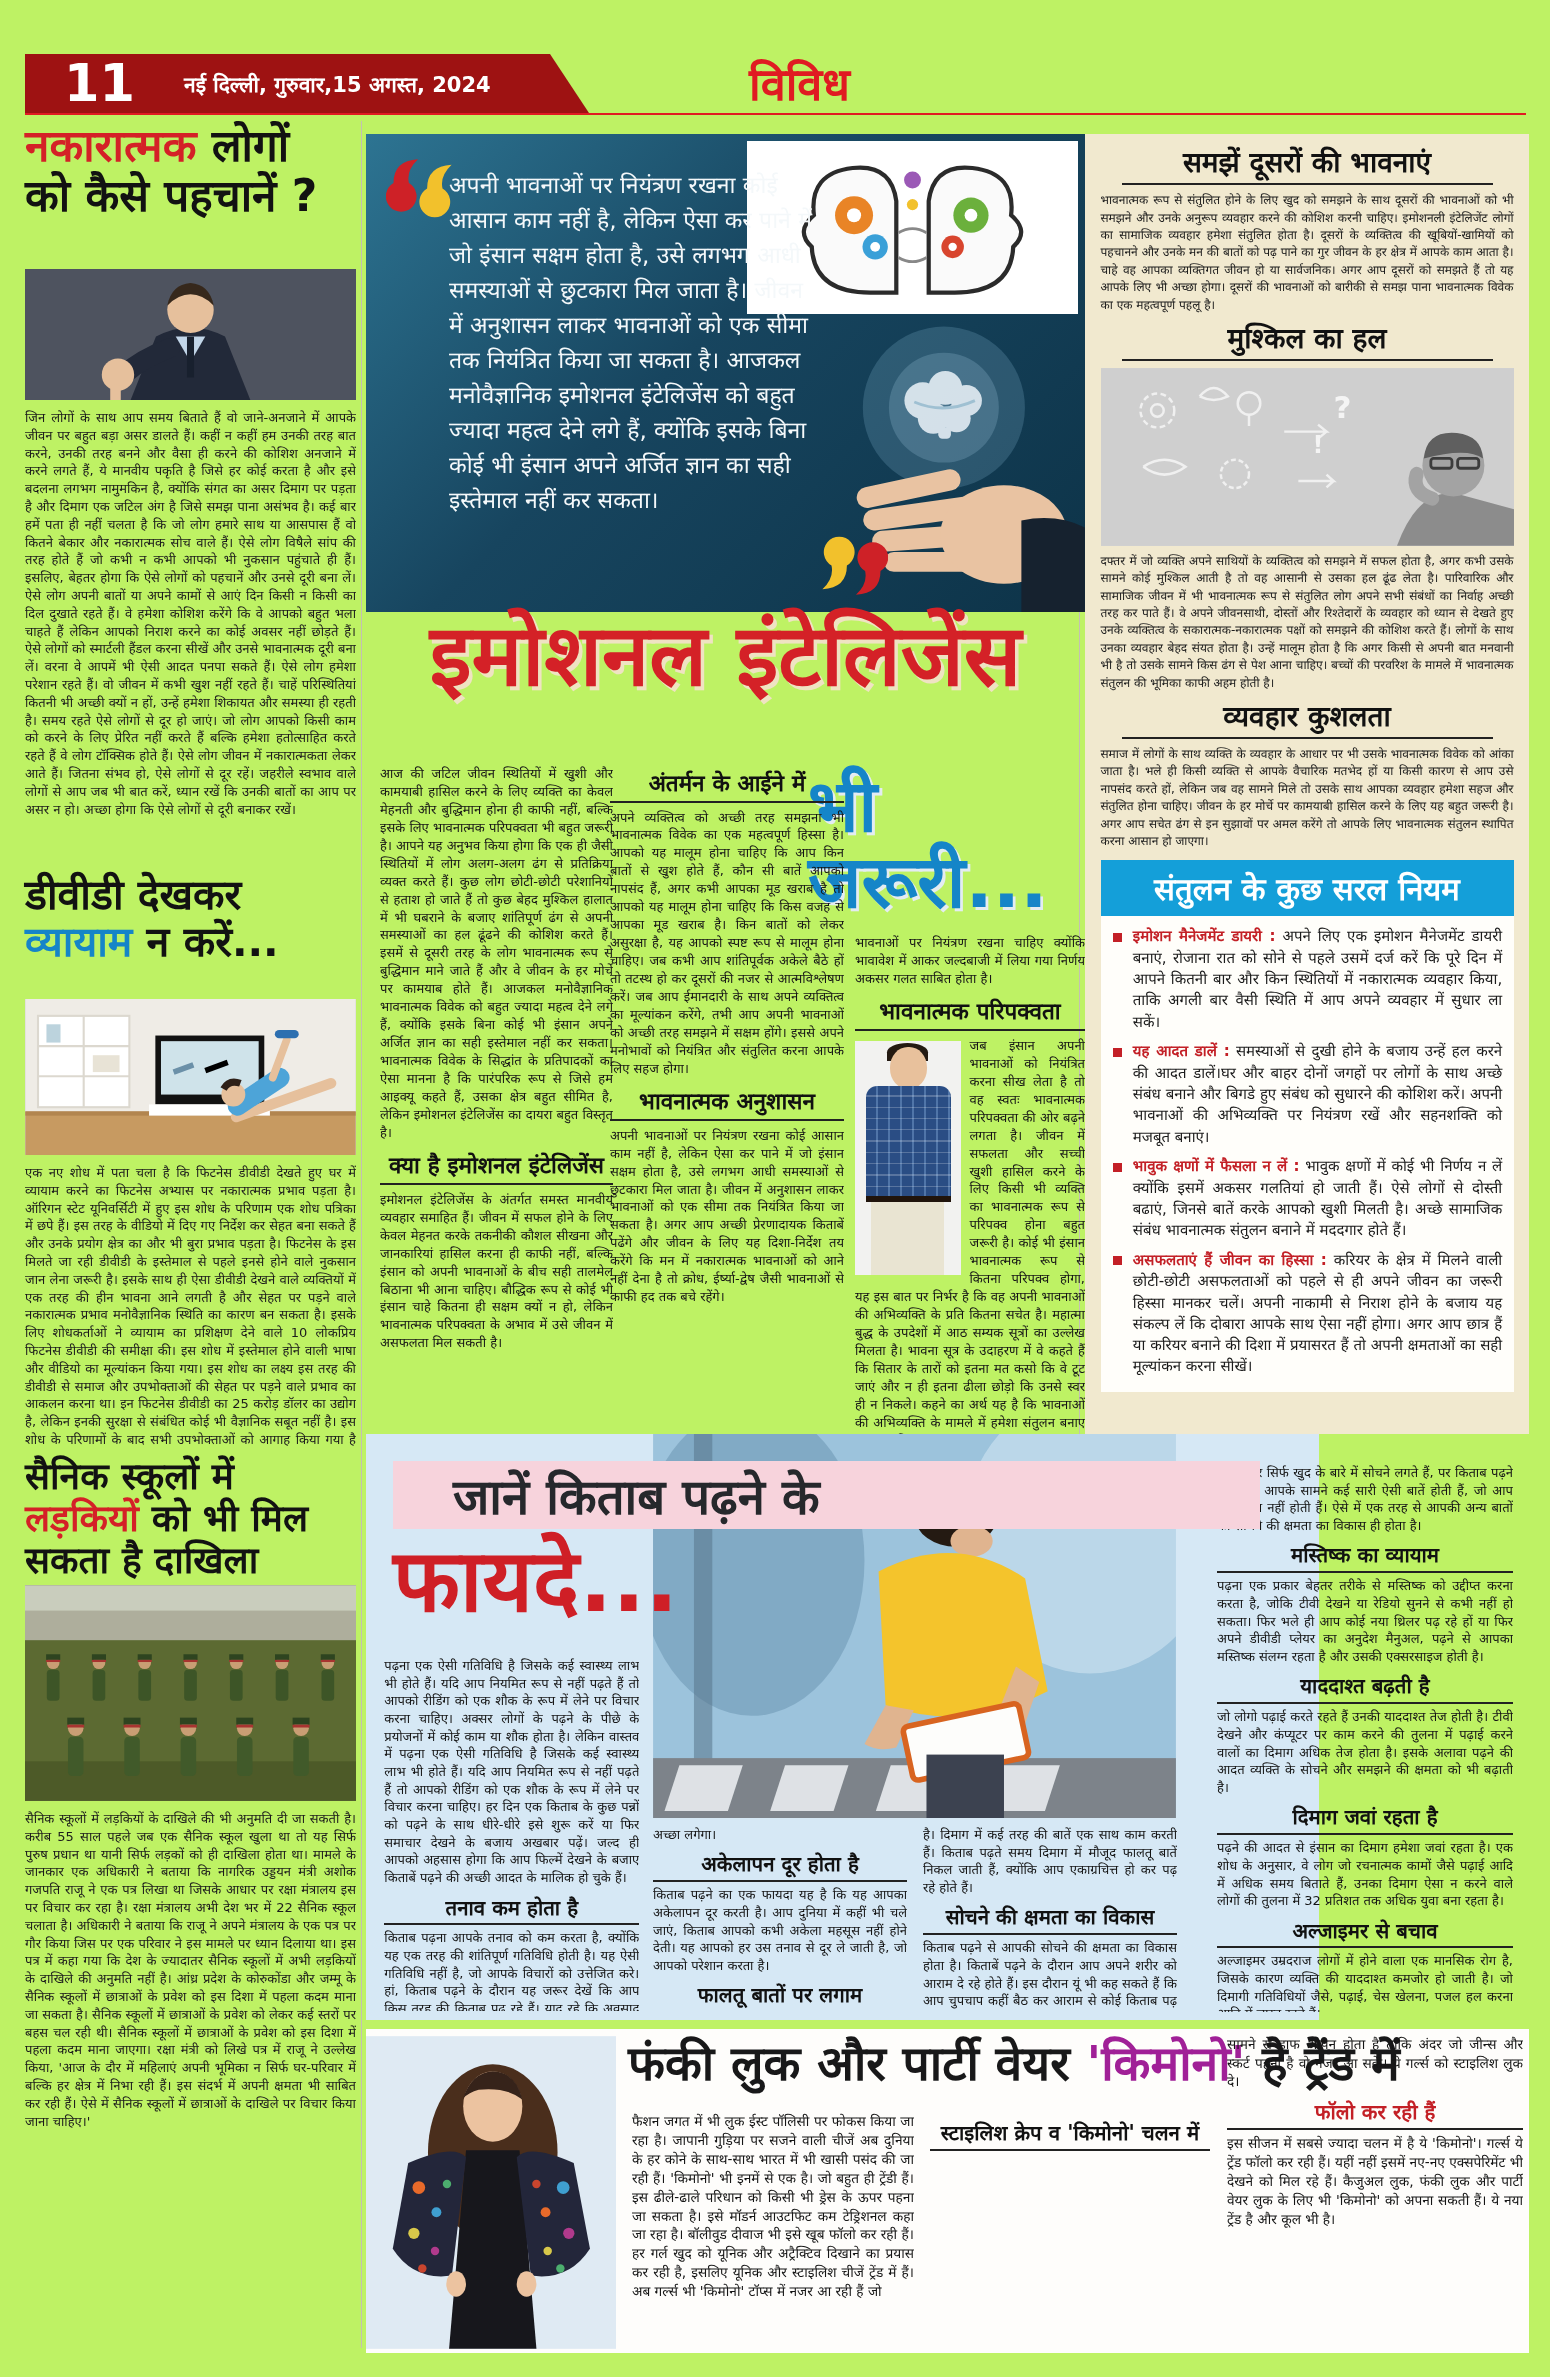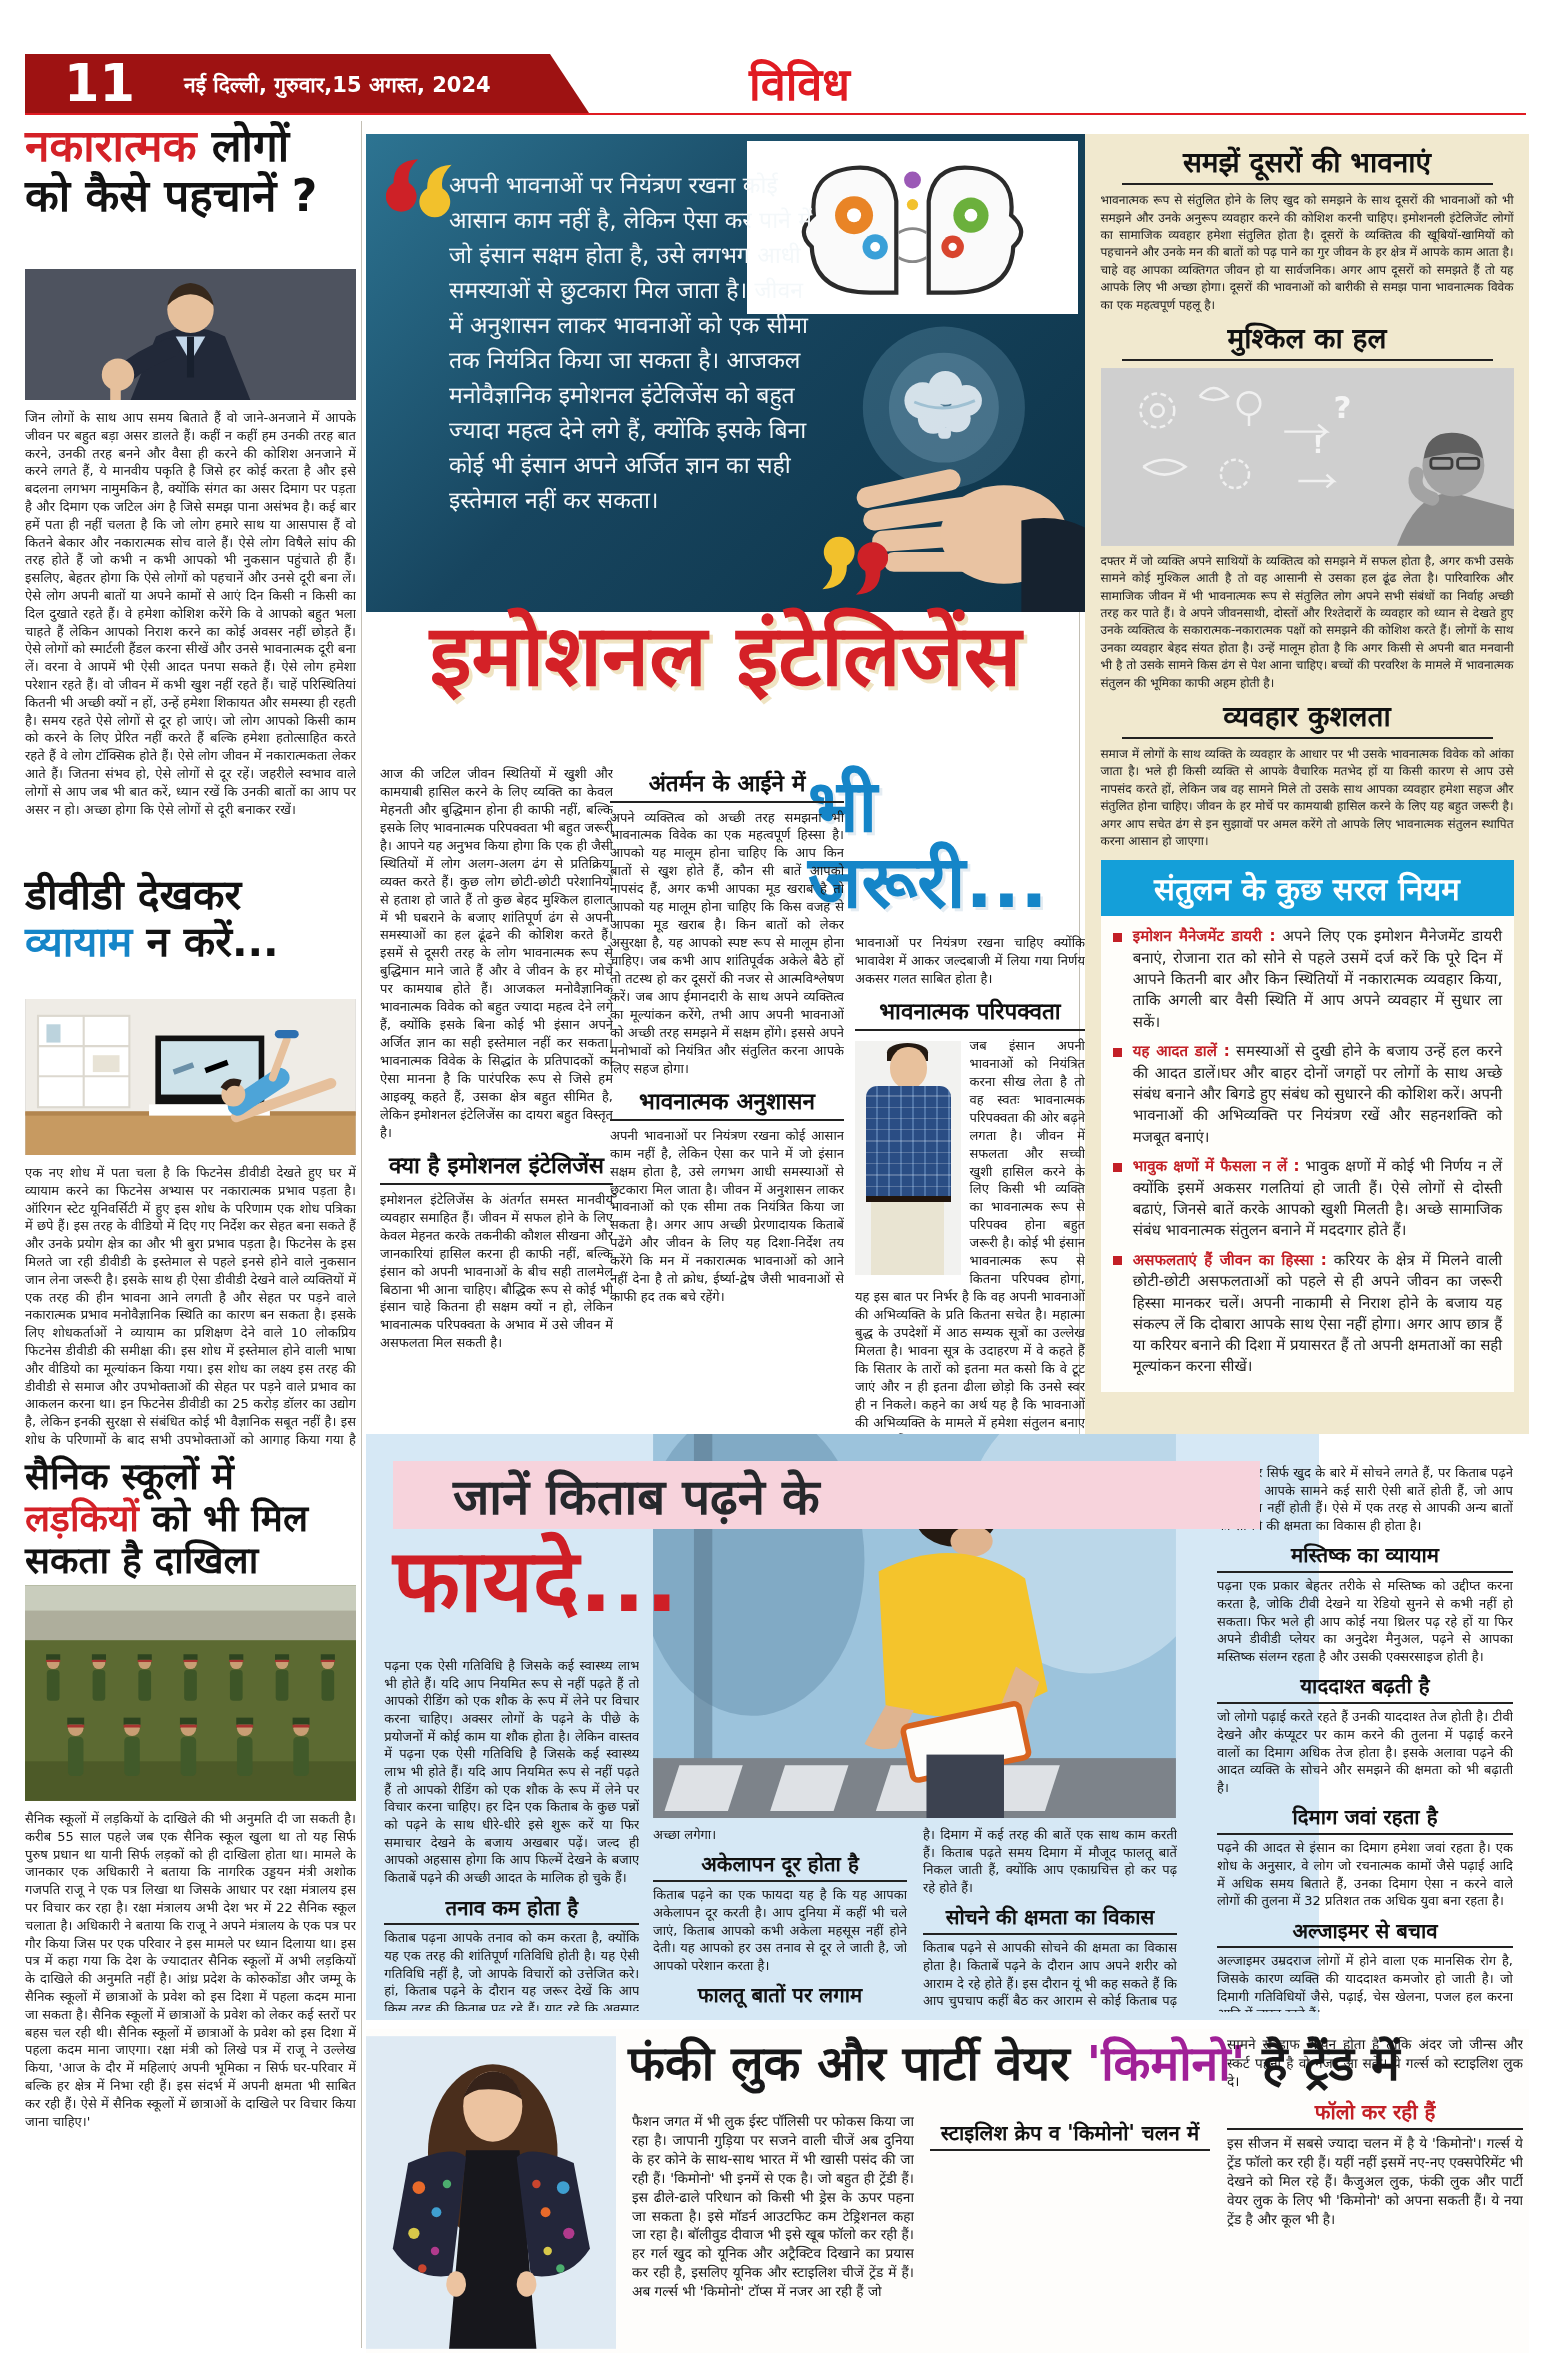--- a/index.html
+++ b/index.html
@@ -1,16 +1,16 @@
 <!DOCTYPE html>
 <html style="font-size:11.3px"><head>
 <meta charset="utf-8">
 <style>
   html,body{margin:0;padding:0;background:#e8e8e8;}
-  .page{position:relative;width:1550px;height:2377px;background:#ffffff;margin:0 auto;
+  .page{position:relative;width:1550px;height:2377px;background:#bef264;margin:0 auto;
         font-family:"DejaVu Sans","Liberation Sans",sans-serif;color:#151515;overflow:hidden;}
   .abs{position:absolute;}
   .body-text{font-size:13px;line-height:1.37;text-align:justify;color:#1b1b1b;overflow:hidden;}
   .big-text{font-size:12px;line-height:1.45;text-align:justify;color:#1b1b1b;}
 
   
   .masthead-left{left:25px;top:54px;width:564px;height:59px;background:#9e1212;
      clip-path:polygon(0 0,calc(100% - 39px) 0,100% 100%,0 100%);display:flex;align-items:center;}
   .page-num{font-size:51px;font-weight:bold;color:#fff;margin-left:39px;line-height:1;}
   .date-line{color:#fff;font-size:21px;font-weight:bold;margin-left:49px;}

